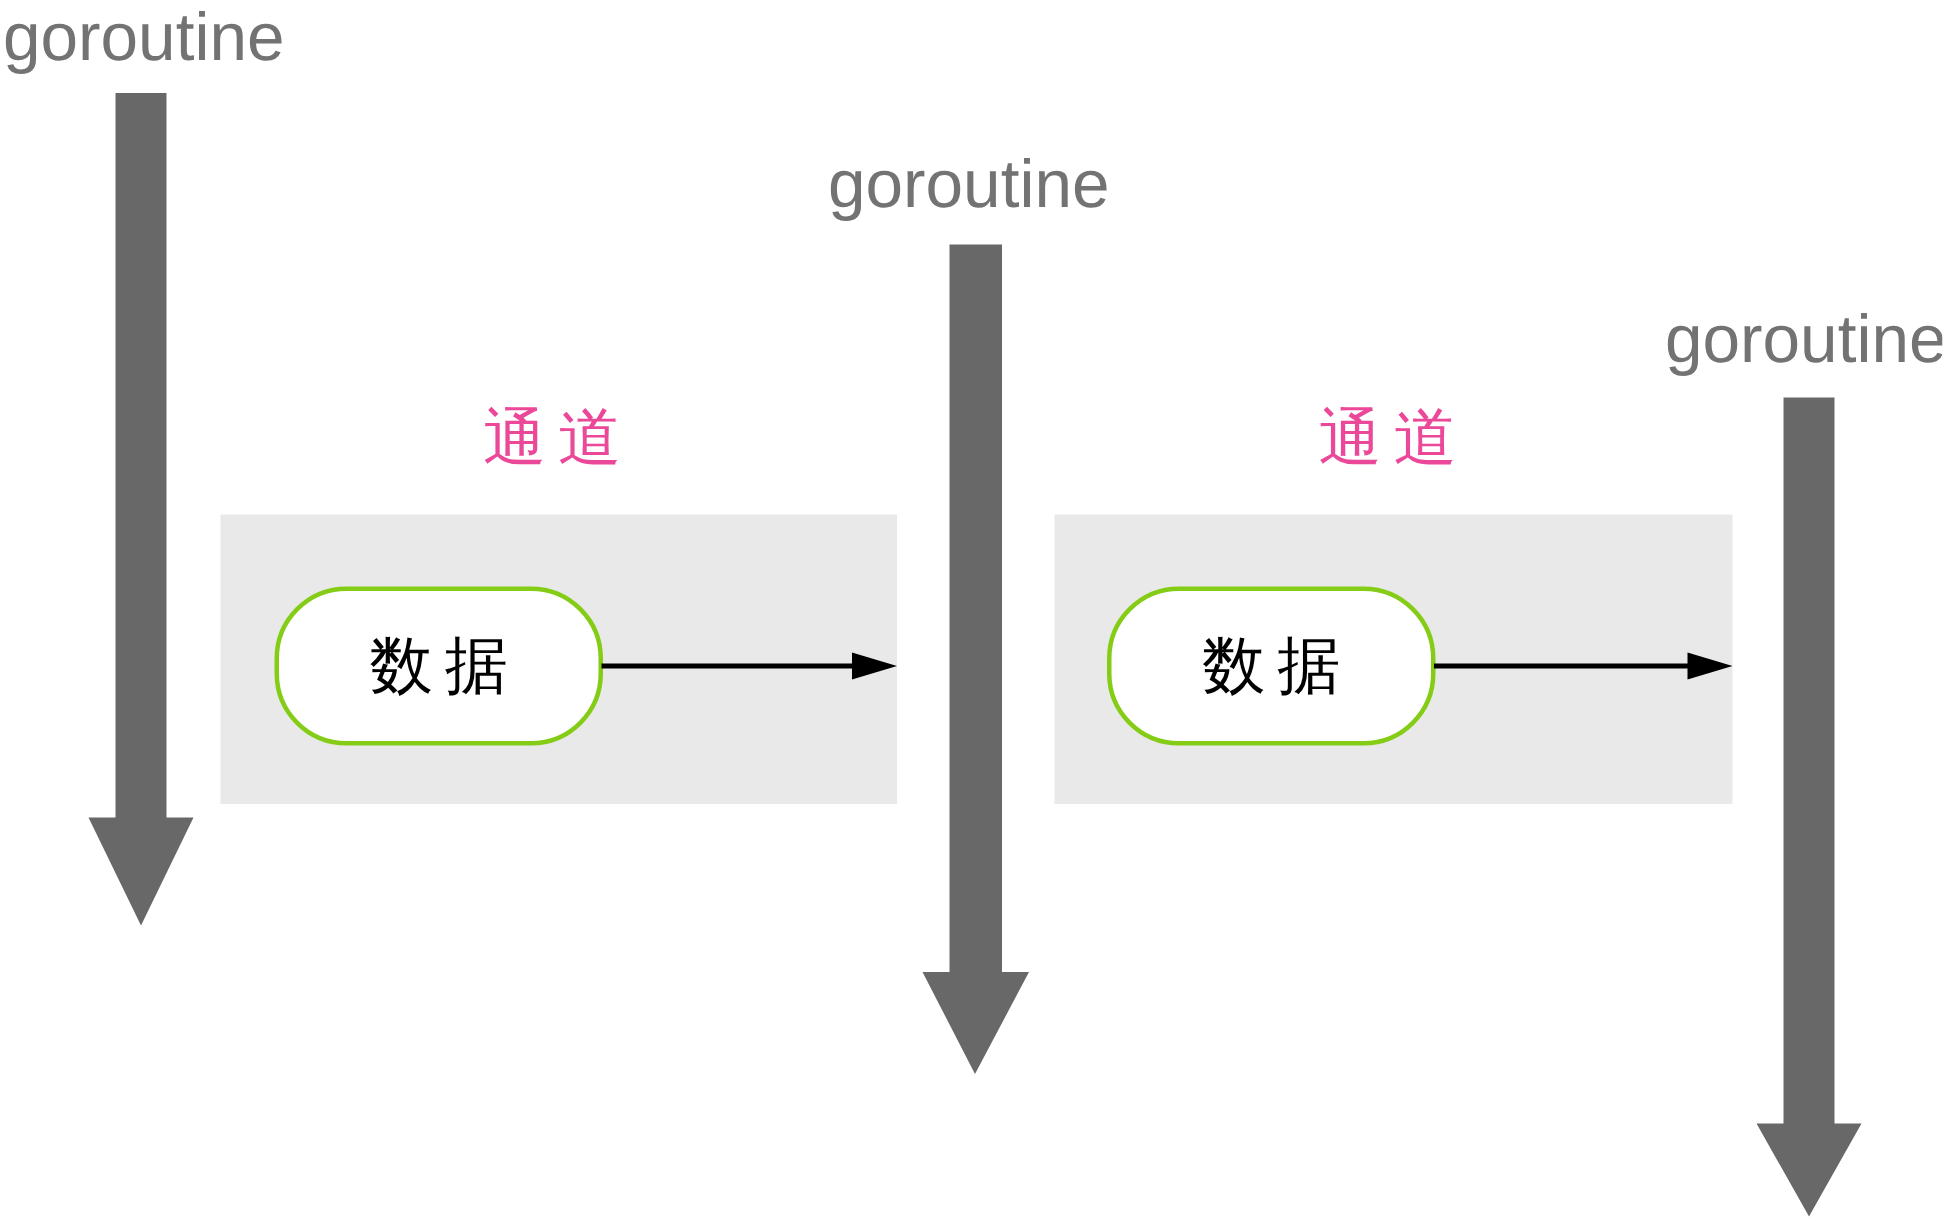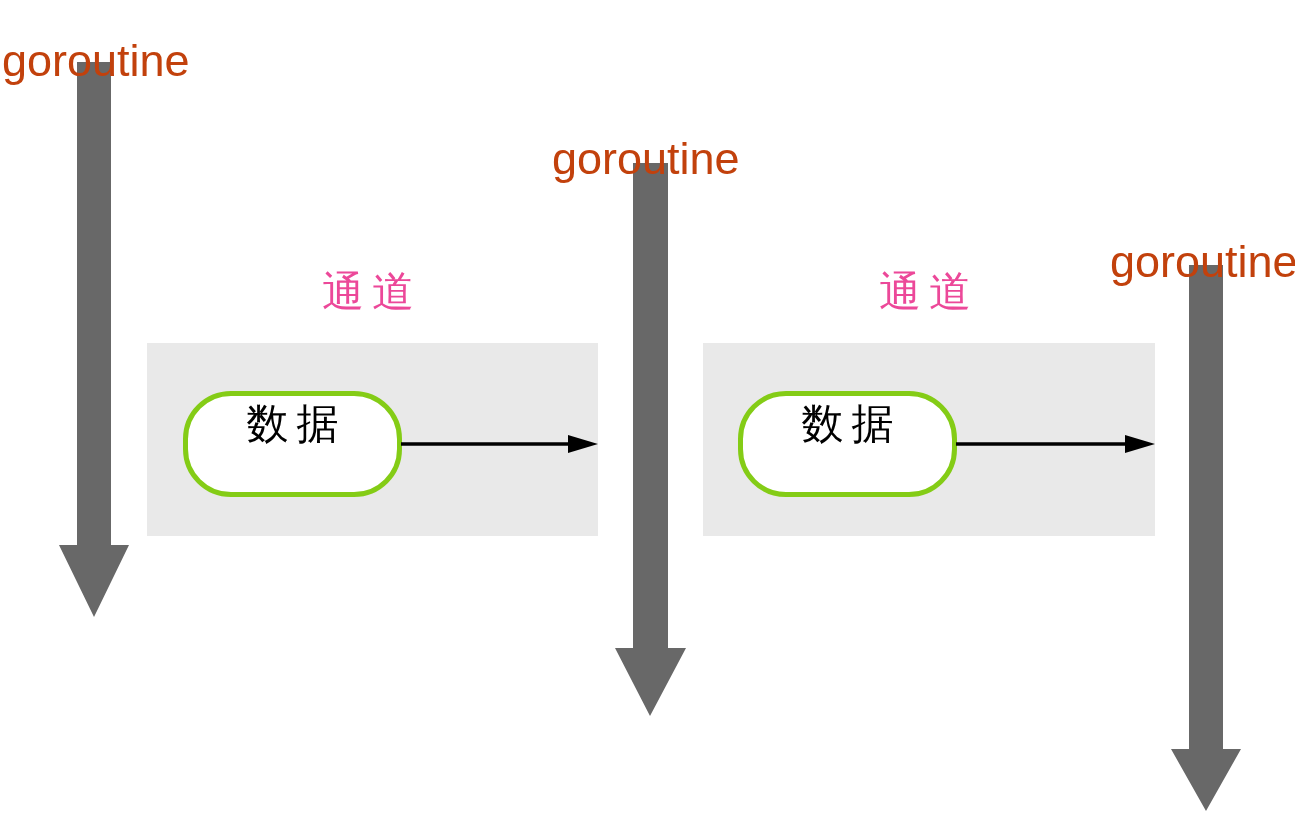--- a/index.html
+++ b/index.html
@@ -12,23 +12,22 @@
     position: relative;
     width: 1295px;
     height: 818px;
     background: #ffffff;
     overflow: hidden;
   }
   .goroutine-label {
     position: absolute;
     font-size: 45px;
     line-height: 45px;
-    color: #c2410c;
+    color: #737373;
     white-space: nowrap;
-    margin-top: 36px;
   }
   .channel-title {
     position: absolute;
     width: 200px;
     font-size: 42px;
     line-height: 48px;
     color: #ec4899;
     text-align: center;
     letter-spacing: 8px;
     white-space: nowrap;
@@ -36,23 +35,24 @@
   .channel-box {
     position: absolute;
     background: #e9e9e9;
   }
   .data-pill {
     position: absolute;
     width: 219px;
     height: 106px;
     box-sizing: border-box;
     background: #ffffff;
-    border: 5px solid #84cc16;
+    border: 3px solid #84cc16;
     border-radius: 48px;
     display: flex;
+    align-items: center;
     justify-content: center;
   }
   .data-pill .pill-text {
     font-size: 42px;
     color: #000000;
     letter-spacing: 8px;
     margin-left: 8px; 
     white-space: nowrap;
   }
   svg.arrow-layer {

